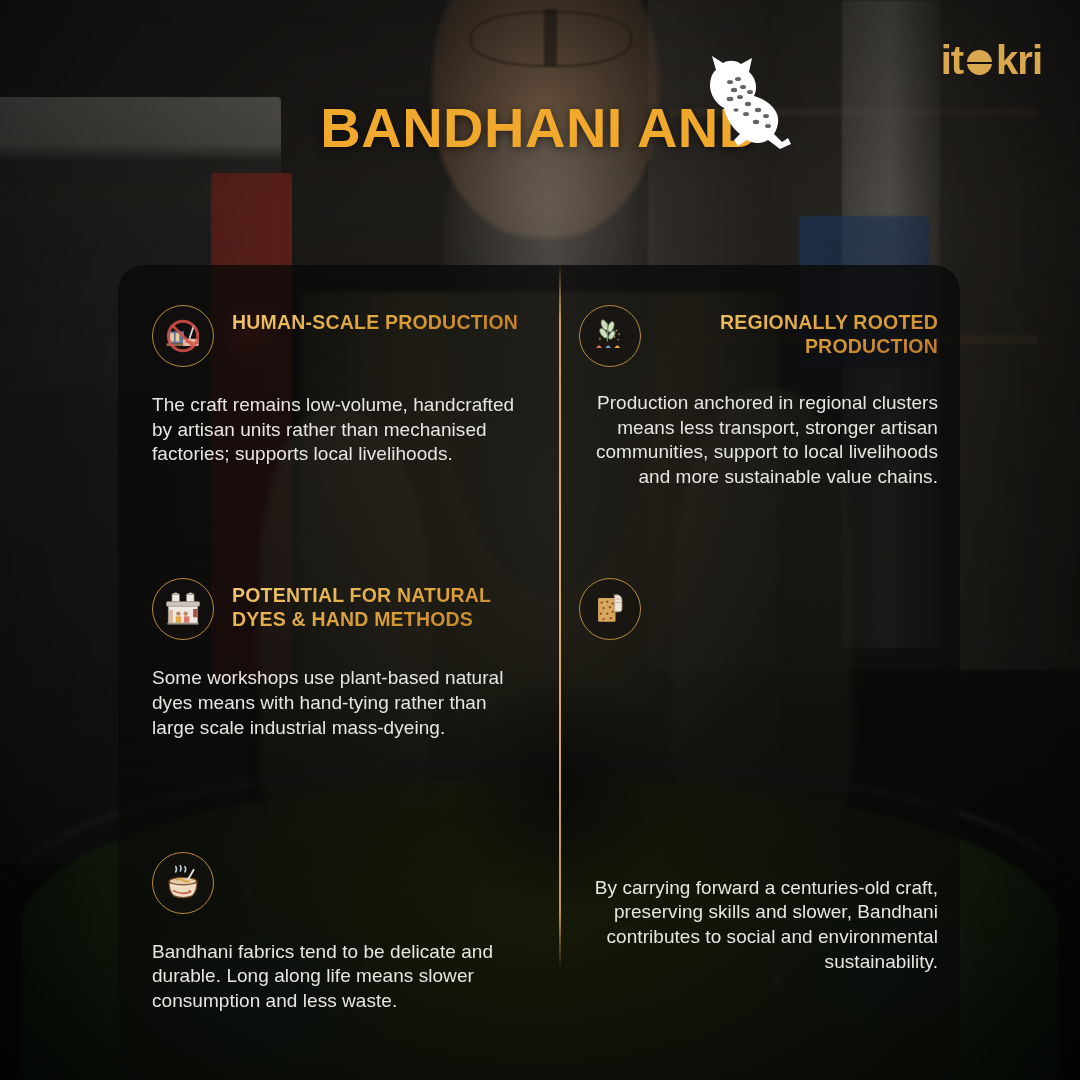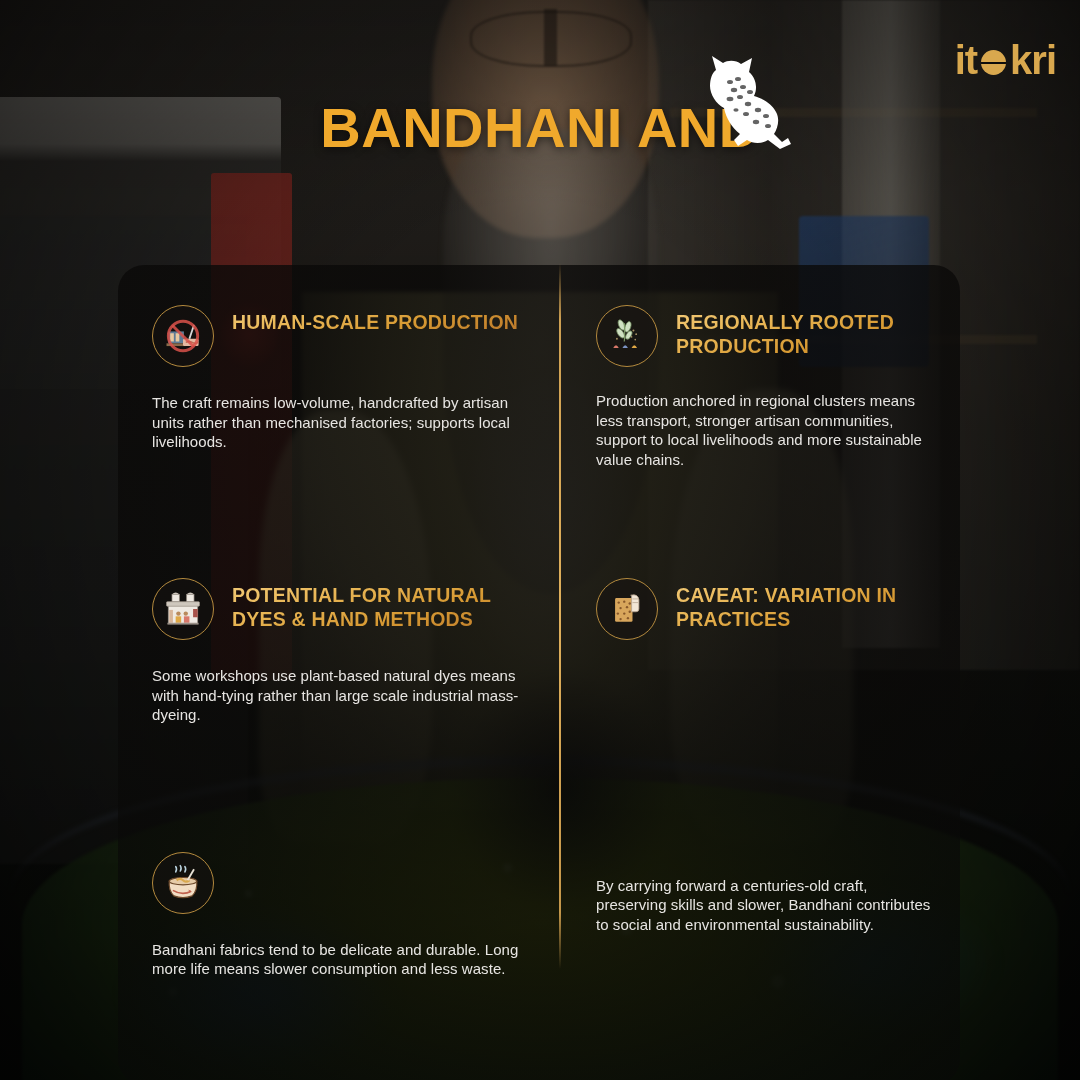--- a/index.html
+++ b/index.html
@@ -148,21 +148,21 @@
   
   .ph-vignette{
     position:absolute; inset:0;
     background:
       radial-gradient(ellipse at 50% 42%, rgba(0,0,0,0) 28%, rgba(0,0,0,.45) 78%, rgba(0,0,0,.72) 100%),
       linear-gradient(180deg, rgba(0,0,0,.32) 0%, rgba(0,0,0,.18) 18%, rgba(0,0,0,.22) 60%, rgba(0,0,0,.38) 100%);
   }
 
   
   .logo{
-    position:absolute; right:24px; top:40px;
+    position:absolute; right:38px; top:40px;
     display:flex; align-items:center; gap:3px;
     font-size:40px; font-weight:700; letter-spacing:-1px;
     color:#d9a84e; line-height:1;
   }
   .logo .mark{
     display:inline-block; width:25px; height:25px; border-radius:50%;
     background:linear-gradient(180deg,#d9a84e 0 48%, #0e0d0c 48% 56%, #d9a84e 56% 100%);
     margin:0 1px; position:relative; top:2px;
   }
 
@@ -191,21 +191,21 @@
     background:linear-gradient(180deg, rgba(196,150,72,0) 0%, rgba(216,168,86,.95) 8%, rgba(224,176,92,1) 50%, rgba(206,158,78,.95) 92%, rgba(196,150,72,0) 100%);
   }
 
   .grid{
     position:absolute; inset:0;
     display:grid;
     grid-template-columns:441px 401px;
     grid-template-rows:repeat(3,1fr);
   }
   .cell{ position:relative; padding:38px 26px 0 34px; }
-  .cell.right{ padding-left:37px; padding-right:22px; }
+  .cell.right{ padding-left:20px; padding-right:22px;text-align:right; }
 
   .head{ display:flex; align-items:flex-start; gap:18px; }
   .badge{
     flex:0 0 auto; width:62px; height:62px; border-radius:50%;
     border:1.6px solid #b48a3e;
     background:rgba(22,19,16,.55);
     display:flex; align-items:center; justify-content:center;
     overflow:hidden;
     position:relative; top:2px;
   }
@@ -215,21 +215,21 @@
     font-size:19.5px; font-weight:800; line-height:1.22;
     letter-spacing:.2px;
     padding-top:8px;
     background:linear-gradient(165deg,#f3cd7e 0%, #e9b757 32%, #d79a33 62%, #b9752a 100%);
     -webkit-background-clip:text; background-clip:text;
     -webkit-text-fill-color:transparent; color:transparent;
     text-transform:uppercase;
   }
   .body-text{
     margin-top:28px;
-    font-size:15px; line-height:1.30;
+    font-size:19px; line-height:1.30;
     color:#e7e5e2;
     letter-spacing:.05px;
   }
   .cell.right .body-text{ margin-top:26px; }
 </style>
 </head>
 <body>
 
 <div id="bg">
   <div class="ph-base"></div>
@@ -383,21 +383,20 @@
               <circle cx="14" cy="29" r="1.3"></circle>
                 <circle cx="21" cy="29" r="1.3"></circle>
                 <circle cx="27" cy="27" r="1.3"></circle>
               <circle cx="17" cy="35" r="1.3"></circle>
                 <circle cx="25" cy="34" r="1.3"></circle>
             </g>
             <path d="M28 9 q8-2 9 5 l0 10 q0 3-3 3 l-5 0 0-18 z" fill="#f2e6d6" stroke="#b5a28c" stroke-width=".9"></path>
             <path d="M30 13 l6 0 M30 17 l6 0" stroke="#b5a28c" stroke-width=".8"></path>
           </svg>
         </div>
-        <div class="card-title">CAVEAT: VARIATION IN PRACTICES</div>
       </div>
     </div>
 
     <div class="cell">
       <div class="head">
         <div class="badge">
           <svg viewBox="0 0 48 48">
             <g stroke="#bcd4e0" stroke-width="1.6" fill="none" stroke-linecap="round">
               <path d="M16 12 q2-3 0-6"></path>
                 <path d="M21 11 q2-3 0-6"></path>
@@ -405,21 +404,21 @@
             </g>
             <path d="M9 22 q15-5 30 0 q1 10-5 16 q-10 4-20 0 q-6-6-5-16 z" fill="#f2ddc4" stroke="#6d4a2c" stroke-width="1.3"></path>
             <ellipse cx="24" cy="22" rx="15" ry="4" fill="#e6cba8" stroke="#6d4a2c" stroke-width="1.3"></ellipse>
             <path d="M17 21 q4-3 7 0 q3 3 7 0" stroke="#d9a84e" stroke-width="2.4" fill="none"></path>
             <line x1="29" y1="21" x2="36" y2="9" stroke="#e8e2d6" stroke-width="2"></line>
             <path d="M13 32 q10 6 20 1" stroke="#c0614e" stroke-width="1.8" fill="none"></path>
             <path d="M33 33 l-3-2 1 4 z" fill="#c0614e"></path>
           </svg>
         </div>
       </div>
-      <p class="body-text">Bandhani fabrics tend to be delicate and durable. Long more life means slower consumption and less waste.</p>
+      <p class="body-text">Bandhani fabrics tend to be delicate and durable. Long along life means slower consumption and less waste.</p>
     </div>
 
     <div class="cell right">
       <p class="body-text">By carrying forward a centuries-old craft, preserving skills and slower, Bandhani contributes to social and environmental sustainability.</p>
     </div>
 
   </div>
 </div>
 
 </body></html>

